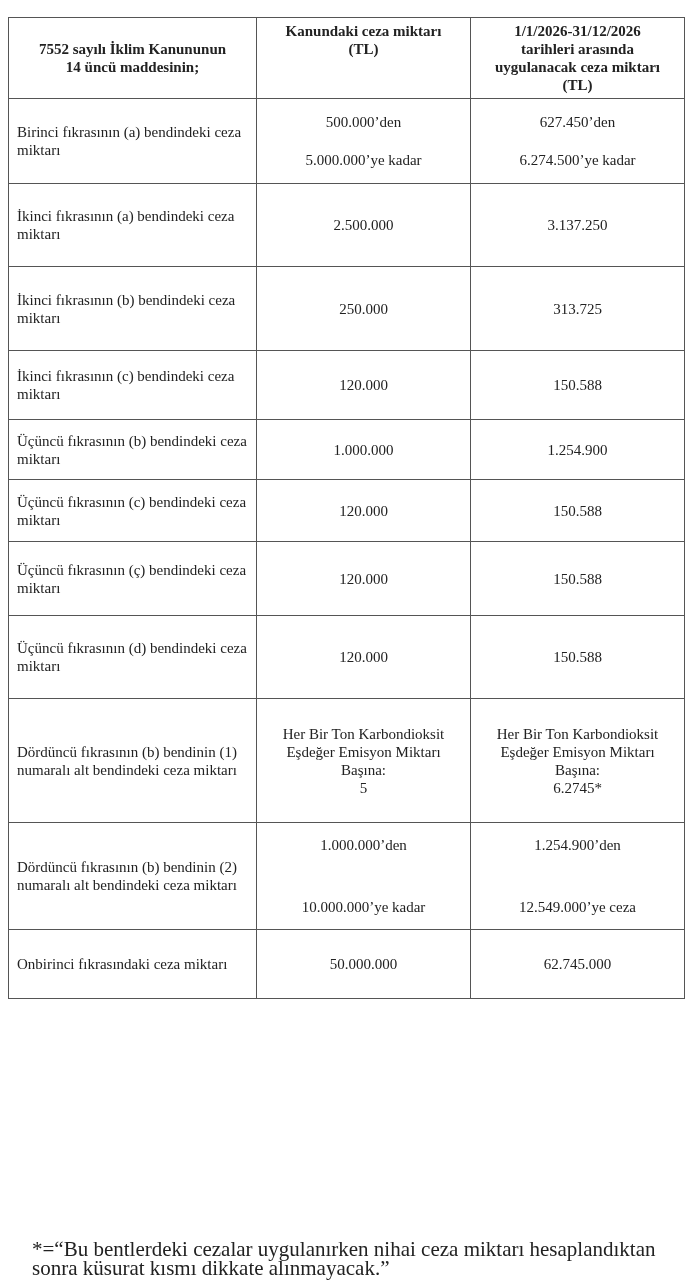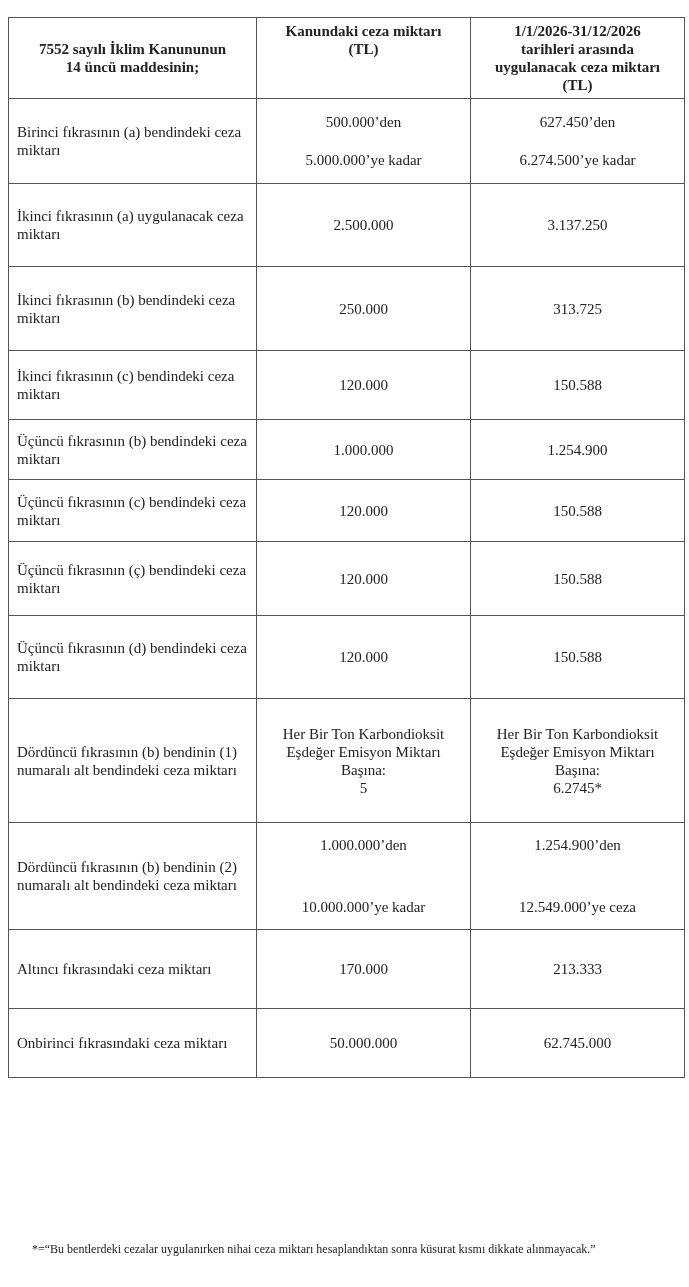--- a/index.html
+++ b/index.html
@@ -7,21 +7,21 @@
          font-family: "Liberation Serif", "DejaVu Serif", serif; color: #222; }
   table { position: absolute; left: 8px; top: 17px; width: 676px;
           border-collapse: collapse; table-layout: fixed; }
   td, th { border: 1.5px solid #555; font-size: 15px; line-height: 18px; vertical-align: middle; padding: 0; }
   th { font-weight: bold; text-align: center; }
   td.label { text-align: left; padding-left: 8px; padding-right: 6px; margin-top: 10px; }
   td.val { text-align: center; }
   .col1 { width: 248px; } .col2 { width: 214px; } .col3 { width: 214px; }
   .range { display: flex; flex-direction: column; gap: 20px; align-items: center; }
   .range.tall { gap: 44px; }
-  .footnote { position: absolute; left: 32px; top: 1240px; width: 650px; font-size: 12px; line-height: 19px; }
+  .footnote { position: absolute; left: 32px; top: 1240px; width: 650px; font-size: 21px; line-height: 19px; }
 </style>
 </head>
 <body>
 
 <table>
   <colgroup>
       <col class="col1">
       <col class="col2">
       <col class="col3">
     </colgroup>
@@ -40,21 +40,21 @@
           </div>
         </td>
     <td class="val">
           <div class="range">
             <span>627.450’den</span>
             <span>6.274.500’ye kadar</span>
           </div>
         </td>
   </tr>
   <tr style="height:83px">
-    <td class="label">İkinci fıkrasının (a) uygulanacak ceza miktarı</td>
+    <td class="label">İkinci fıkrasının (a) bendindeki ceza miktarı</td>
     <td class="val">2.500.000</td>
     <td class="val">3.137.250</td>
   </tr>
   <tr style="height:84px">
     <td class="label">İkinci fıkrasının (b) bendindeki ceza miktarı</td>
     <td class="val">250.000</td>
     <td class="val">313.725</td>
   </tr>
   <tr style="height:69px">
     <td class="label">İkinci fıkrasının (c) bendindeki ceza miktarı</td>
@@ -100,25 +100,20 @@
             <span>10.000.000’ye kadar</span>
           </div>
         </td>
     <td class="val">
           <div class="range tall">
             <span>1.254.900’den</span>
             <span>12.549.000’ye ceza</span>
           </div>
         </td>
   </tr>
-  <tr style="height:79px">
-    <td class="label">Altıncı fıkrasındaki ceza miktarı</td>
-    <td class="val">170.000</td>
-    <td class="val">213.333</td>
-  </tr>
   <tr style="height:69px">
     <td class="label">Onbirinci fıkrasındaki ceza miktarı</td>
     <td class="val">50.000.000</td>
     <td class="val">62.745.000</td>
   </tr>
 </tbody>
   </table>
 
 <div class="footnote">*=“Bu bentlerdeki cezalar uygulanırken nihai ceza miktarı hesaplandıktan sonra küsurat kısmı dikkate alınmayacak.”</div>
 

